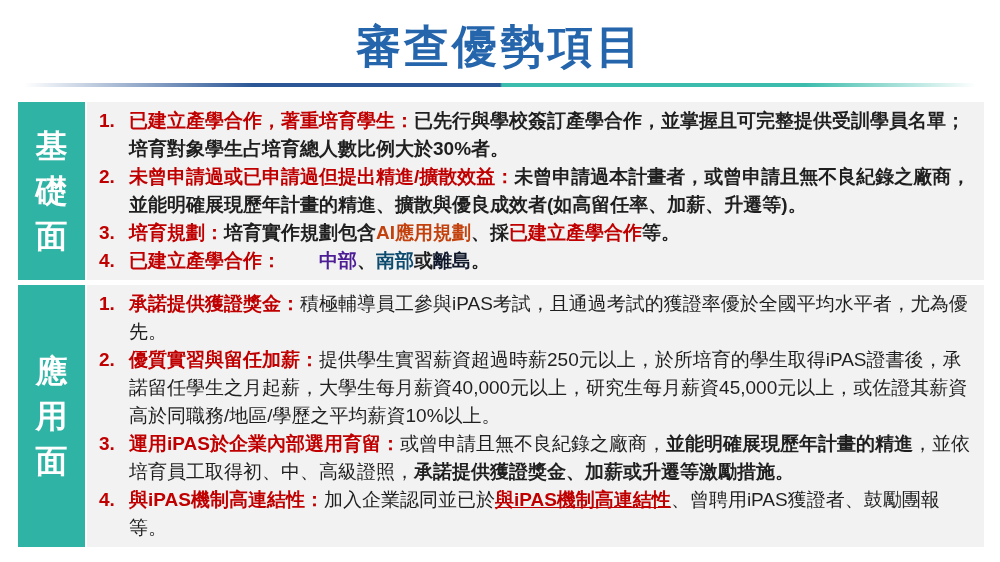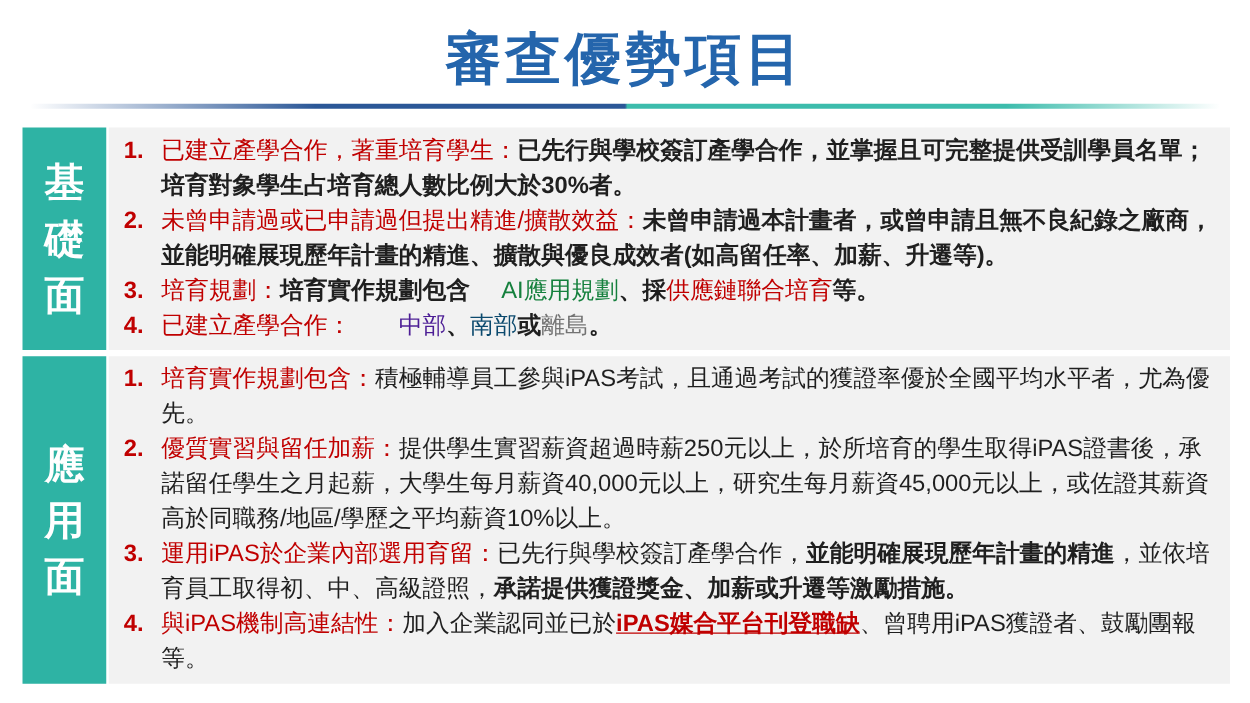--- a/index.html
+++ b/index.html
@@ -44,21 +44,21 @@
     font-weight:bold;
     font-size:19px; line-height:28px;
     padding-left:2px;
   }
   .item-text{
     flex:1;
     font-size:19px; line-height:28px;
     color:#1f1f1f;
     letter-spacing:0px;
   }
-  .seg-rb{ font-weight:normal; }
+  .seg-rb{ font-weight:bold; }
   .seg-b{ font-weight:bold; color:#1f1f1f; }
   .seg-r{ font-weight:normal; color:#1f1f1f; }
   .seg-rbu{ font-weight:bold; text-decoration:underline; cursor:pointer; }
 </style>
 </head>
 <body>
 
 <div class="slide-title" style="color: rgb(36, 101, 172);">審查優勢項目</div>
 <div class="title-rule" style="background: linear-gradient(to right, rgba(43, 87, 151, 0) 0%, rgb(43, 87, 151) 24%, rgb(43, 87, 151) 50%, rgb(60, 188, 172) 50.2%, rgb(60, 188, 172) 82%, rgba(60, 188, 172, 0) 100%);"></div>
 <div class="panels" id="sections-root">
@@ -72,46 +72,46 @@
         <div class="adv-item">
           <span class="item-num" style="color: rgb(192, 0, 0);">1.</span>
           <span class="item-text"><span class="seg-rb" style="color: rgb(192, 0, 0);">已建立產學合作，著重培育學生：</span><span class="seg-b">已先行與學校簽訂產學合作，並掌握且可完整提供受訓學員名單；培育對象學生占培育總人數比例大於30%者。</span></span>
         </div>
         <div class="adv-item">
           <span class="item-num" style="color: rgb(192, 0, 0);">2.</span>
           <span class="item-text"><span class="seg-rb" style="color: rgb(192, 0, 0);">未曾申請過或已申請過但提出精進/擴散效益：</span><span class="seg-b">未曾申請過本計畫者，或曾申請且無不良紀錄之廠商，並能明確展現歷年計畫的精進、擴散與優良成效者(如高留任率、加薪、升遷等)。</span></span>
         </div>
         <div class="adv-item">
           <span class="item-num" style="color: rgb(192, 0, 0);">3.</span>
-          <span class="item-text"><span class="seg-rb" style="color: rgb(192, 0, 0); margin-top: 38px;">培育規劃：</span><span class="seg-b">培育實作規劃包含</span><span class="seg-rb" style="color: #15803d; margin-left: 25px;">AI應用規劃</span><span class="seg-b">、採</span><span class="seg-rb" style="color: rgb(192, 0, 0);">供應鏈聯合培育</span><span class="seg-b">等。</span></span>
+          <span class="item-text"><span class="seg-rb" style="color: rgb(192, 0, 0); margin-top: 38px;">培育規劃：</span><span class="seg-b">培育實作規劃包含</span><span class="seg-rb" style="color: #c2410c;">AI應用規劃</span><span class="seg-b">、採</span><span class="seg-rb" style="color: rgb(192, 0, 0);">已建立產學合作</span><span class="seg-b">等。</span></span>
         </div>
         <div class="adv-item">
           <span class="item-num" style="color: rgb(192, 0, 0);">4.</span>
-          <span class="item-text"><span class="seg-rb" style="color: rgb(192, 0, 0);">已建立產學合作：</span><span class="seg-rb" style="color: #4c1d95; margin-left: 38px;">中部</span><span class="seg-b">、</span><span class="seg-rb" style="color: #0c4a6e;">南部</span><span class="seg-b">或</span><span class="seg-rb" style="color: #737373;">離島</span><span class="seg-b">。</span></span>
+          <span class="item-text"><span class="seg-rb" style="color: rgb(192, 0, 0);">已建立產學合作：</span><span class="seg-rb" style="color: #4c1d95; margin-left: 38px;">中部</span><span class="seg-b">、</span><span class="seg-rb" style="color: #0c4a6e;">南部</span><span class="seg-b">或</span><span class="seg-rb" style="color: #0f172a;">離島</span><span class="seg-b">。</span></span>
         </div>
       </div>
     </div>
     <div class="panel">
       <div class="side-label" style="background: rgb(46, 179, 164);">
         <span>應</span>
         <span>用</span>
         <span>面</span>
       </div>
       <div class="panel-content">
         <div class="adv-item">
           <span class="item-num" style="color: rgb(192, 0, 0);">1.</span>
-          <span class="item-text"><span class="seg-rb" style="color: rgb(192, 0, 0);">培育實作規劃包含：</span><span class="seg-r">積極輔導員工參與iPAS考試，且通過考試的獲證率優於全國平均水平者，尤為優先。</span></span>
+          <span class="item-text"><span class="seg-rb" style="color: rgb(192, 0, 0);">承諾提供獲證獎金：</span><span class="seg-r">積極輔導員工參與iPAS考試，且通過考試的獲證率優於全國平均水平者，尤為優先。</span></span>
         </div>
         <div class="adv-item">
           <span class="item-num" style="color: rgb(192, 0, 0);">2.</span>
           <span class="item-text"><span class="seg-rb" style="color: rgb(192, 0, 0); margin-top: 20px;">優質實習與留任加薪：</span><span class="seg-r">提供學生實習薪資超過時薪250元以上，於所培育的學生取得iPAS證書後，承諾留任學生之月起薪，大學生每月薪資40,000元以上，研究生每月薪資45,000元以上，或佐證其薪資高於同職務/地區/學歷之平均薪資10%以上。</span></span>
         </div>
         <div class="adv-item">
           <span class="item-num" style="color: rgb(192, 0, 0);">3.</span>
-          <span class="item-text"><span class="seg-rb" style="color: rgb(192, 0, 0);">運用iPAS於企業內部選用育留：</span><span class="seg-r">已先行與學校簽訂產學合作，</span><span class="seg-b">並能明確展現歷年計畫的精進</span><span class="seg-r">，並依培育員工取得初、中、高級證照，</span><span class="seg-b">承諾提供獲證獎金、加薪或升遷等激勵措施。</span></span>
+          <span class="item-text"><span class="seg-rb" style="color: rgb(192, 0, 0);">運用iPAS於企業內部選用育留：</span><span class="seg-r">或曾申請且無不良紀錄之廠商，</span><span class="seg-b">並能明確展現歷年計畫的精進</span><span class="seg-r">，並依培育員工取得初、中、高級證照，</span><span class="seg-b">承諾提供獲證獎金、加薪或升遷等激勵措施。</span></span>
         </div>
         <div class="adv-item">
           <span class="item-num" style="color: rgb(192, 0, 0);">4.</span>
-          <span class="item-text"><span class="seg-rb" style="color: rgb(192, 0, 0);">與iPAS機制高連結性：</span><span class="seg-r">加入企業認同並已於</span><span class="seg-rbu" style="color: rgb(192, 0, 0);">iPAS媒合平台刊登職缺</span><span class="seg-r">、曾聘用iPAS獲證者、鼓勵團報等。</span></span>
+          <span class="item-text"><span class="seg-rb" style="color: rgb(192, 0, 0);">與iPAS機制高連結性：</span><span class="seg-r">加入企業認同並已於</span><span class="seg-rbu" style="color: rgb(192, 0, 0);">與iPAS機制高連結性</span><span class="seg-r">、曾聘用iPAS獲證者、鼓勵團報等。</span></span>
         </div>
       </div>
     </div>
   </div>
 
 </body></html>

